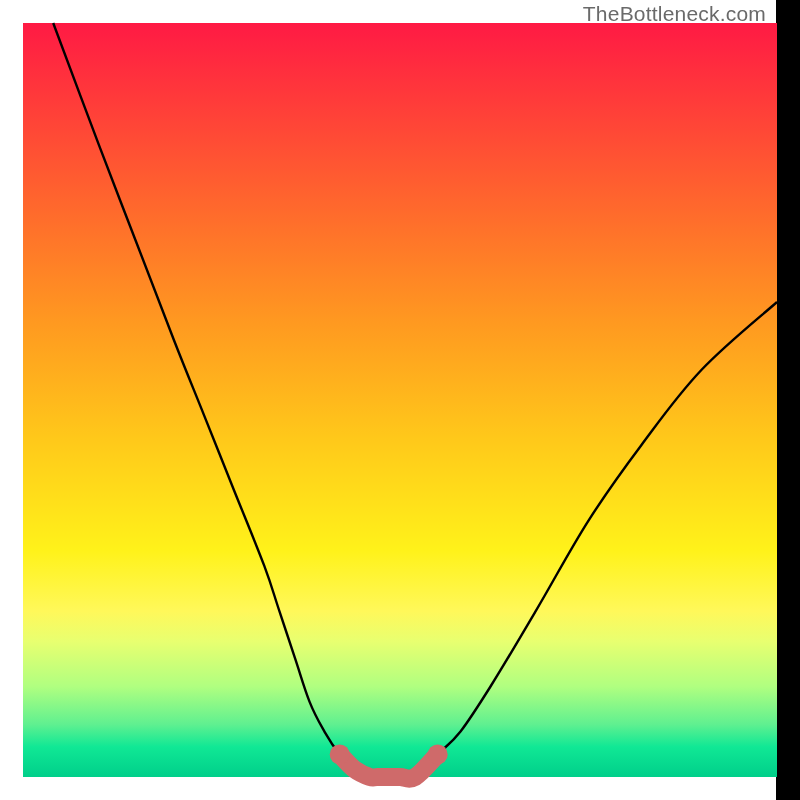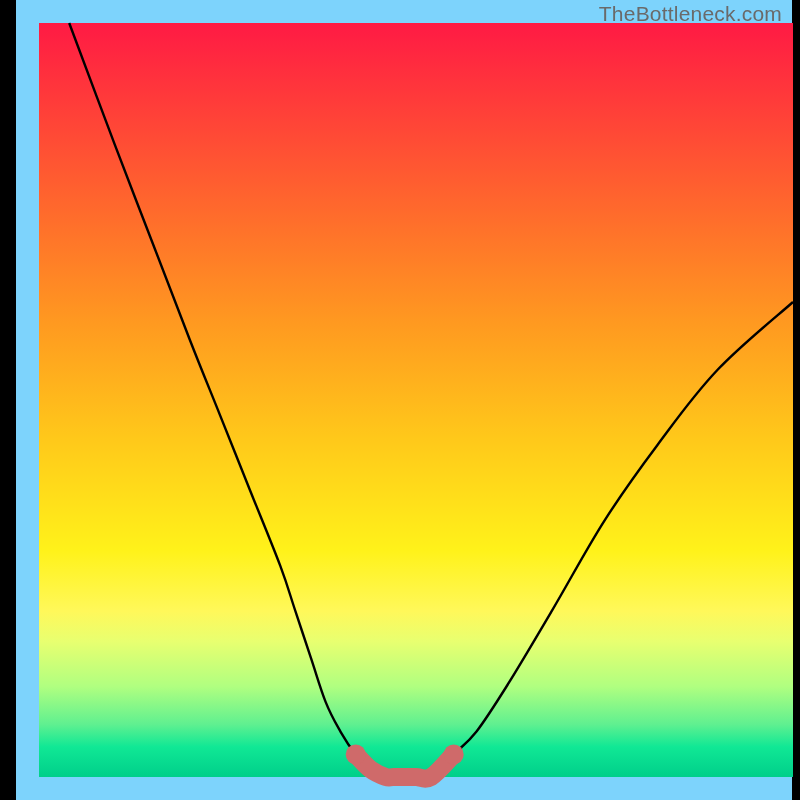--- a/index.html
+++ b/index.html
@@ -6,25 +6,25 @@
     margin: 0;
     padding: 0;
     background: #000;
     width: 800px;
     height: 800px;
     overflow: hidden;
     font-family: Arial, Helvetica, sans-serif;
   }
   .frame {
     position: absolute;
-    left: 16px;
+    left: 0;
     top: 0;
     width: 776px;
     height: 800px;
-    background: #7dd3fc;
+    background: #ffffff;
   }
   .plot {
     position: absolute;
     left: 23px;
     top: 23px;
     width: 754px;
     height: 754px;
     
     background: linear-gradient(
       to bottom,

